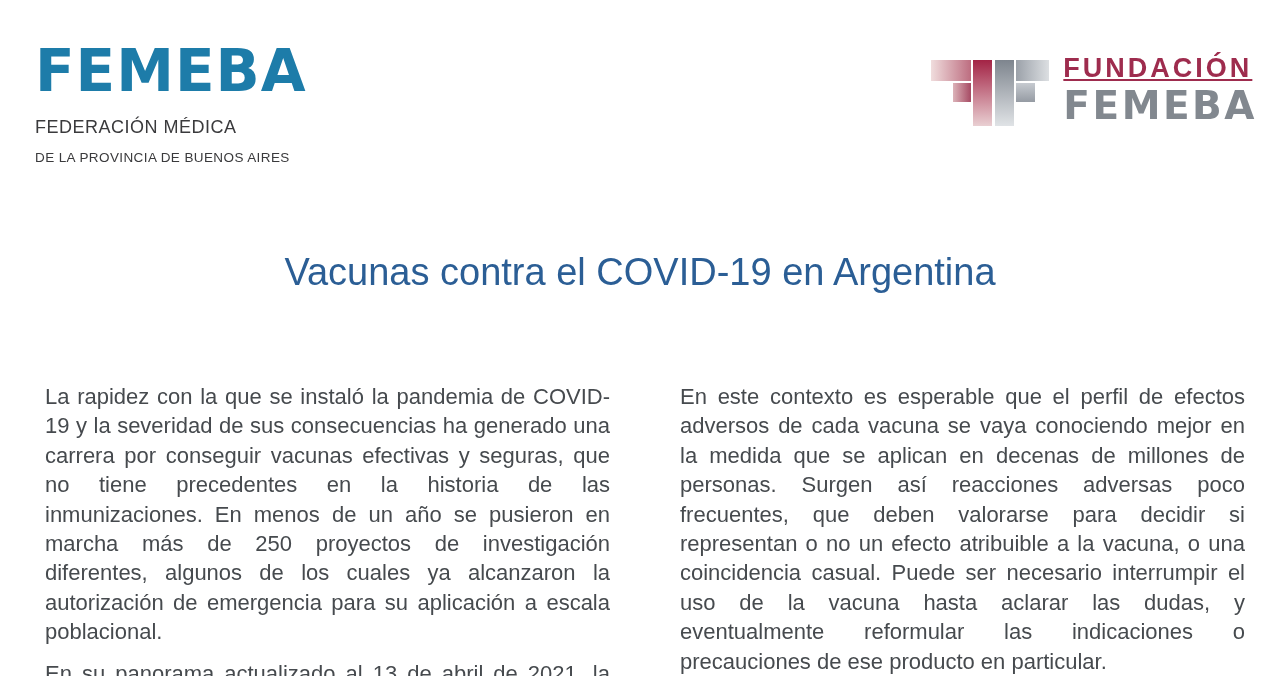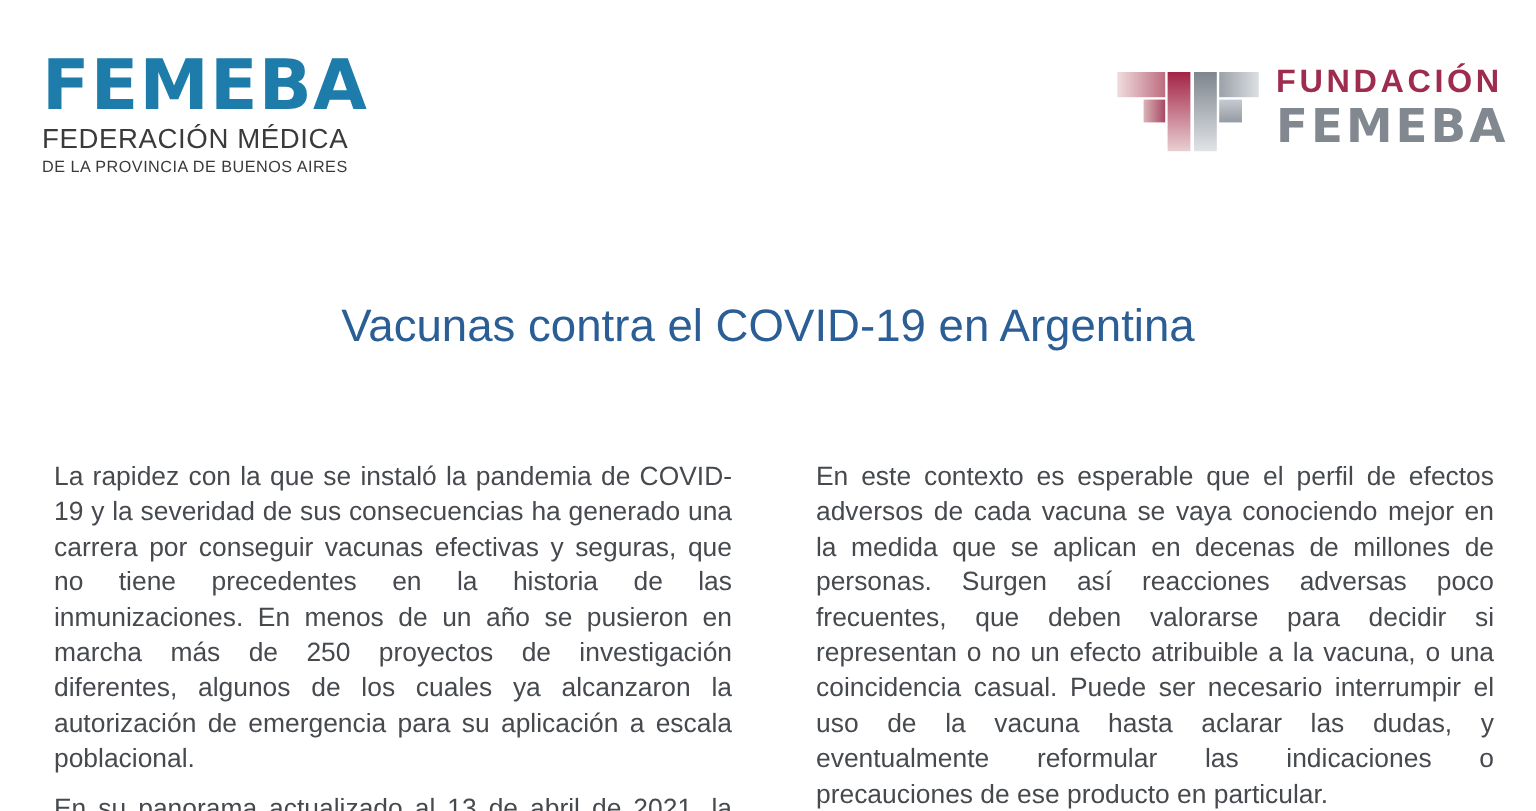--- a/index.html
+++ b/index.html
@@ -21,42 +21,43 @@
   }
 
   
   .logo-left{position:absolute;left:35px;top:42px;line-height:1;}
   .logo-left .wordmark{
     font-size:58px;font-weight:700;letter-spacing:1px;
     color:var(--femeba-blue);
     font-family:"DejaVu Sans","Liberation Sans",sans-serif;
   }
   .logo-left .line1{
-    margin-top:4px;font-size:23px;letter-spacing:.5px;
+    margin-top:18px;font-size:18px;letter-spacing:.5px;
     color:var(--logo-dark);
   }
   .logo-left .line2{
-    margin-top:5px;font-size:13.5px;letter-spacing:.4px;
+    margin-top:15px;font-size:13.5px;letter-spacing:.4px;
     color:var(--logo-dark);
   }
 
   
   .logo-right{position:absolute;right:23px;top:55px;display:flex;gap:14px;align-items:flex-start;}
   .ff-mark{position:relative;width:118px;height:80px;flex:none;}
   .ff-mark div{position:absolute;}
   .rf-topbar{left:0;top:5px;width:40px;height:21px;background:linear-gradient(to right,#f0dddd,#bd6d80);}
   .rf-stem  {left:42px;top:5px;width:19px;height:66px;background:linear-gradient(to bottom,#a32345,#e9cfd2);}
   .rf-midbar{left:22px;top:28px;width:18px;height:19px;background:linear-gradient(to right,#dcb3b9,#a64a63);}
   .gf-stem  {left:64px;top:5px;width:19px;height:66px;background:linear-gradient(to bottom,#7e858e,#e0e3e6);}
   .gf-topbar{left:85px;top:5px;width:33px;height:21px;background:linear-gradient(to right,#9ba1a9,#dcdfe2);}
   .gf-midbar{left:85px;top:28px;width:19px;height:19px;background:linear-gradient(to bottom,#c6cad0,#959ba3);}
   .logo-right .text{line-height:1;}
   .logo-right .fundacion{
     font-size:27px;font-weight:600;letter-spacing:3px;
     color:var(--fundacion-maroon);
+    text-decoration:underline;
   }
   .logo-right .fwordmark{
     margin-top:4px;font-size:39px;font-weight:700;letter-spacing:2.5px;
     color:var(--fundacion-gray);
     font-family:"DejaVu Sans","Liberation Sans",sans-serif;
   }
 
   
   .doc-title{
     position:absolute;top:226px;left:0;width:100%;

